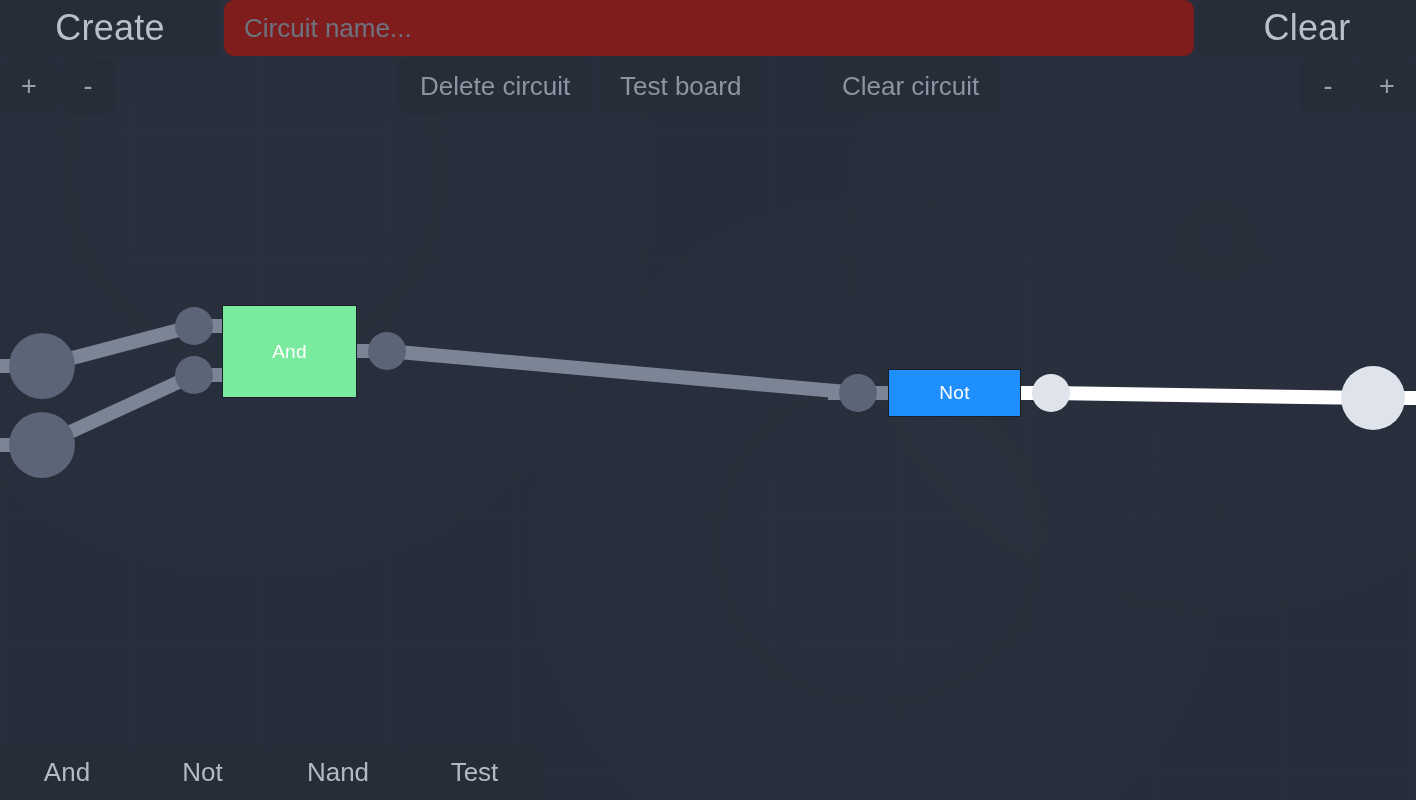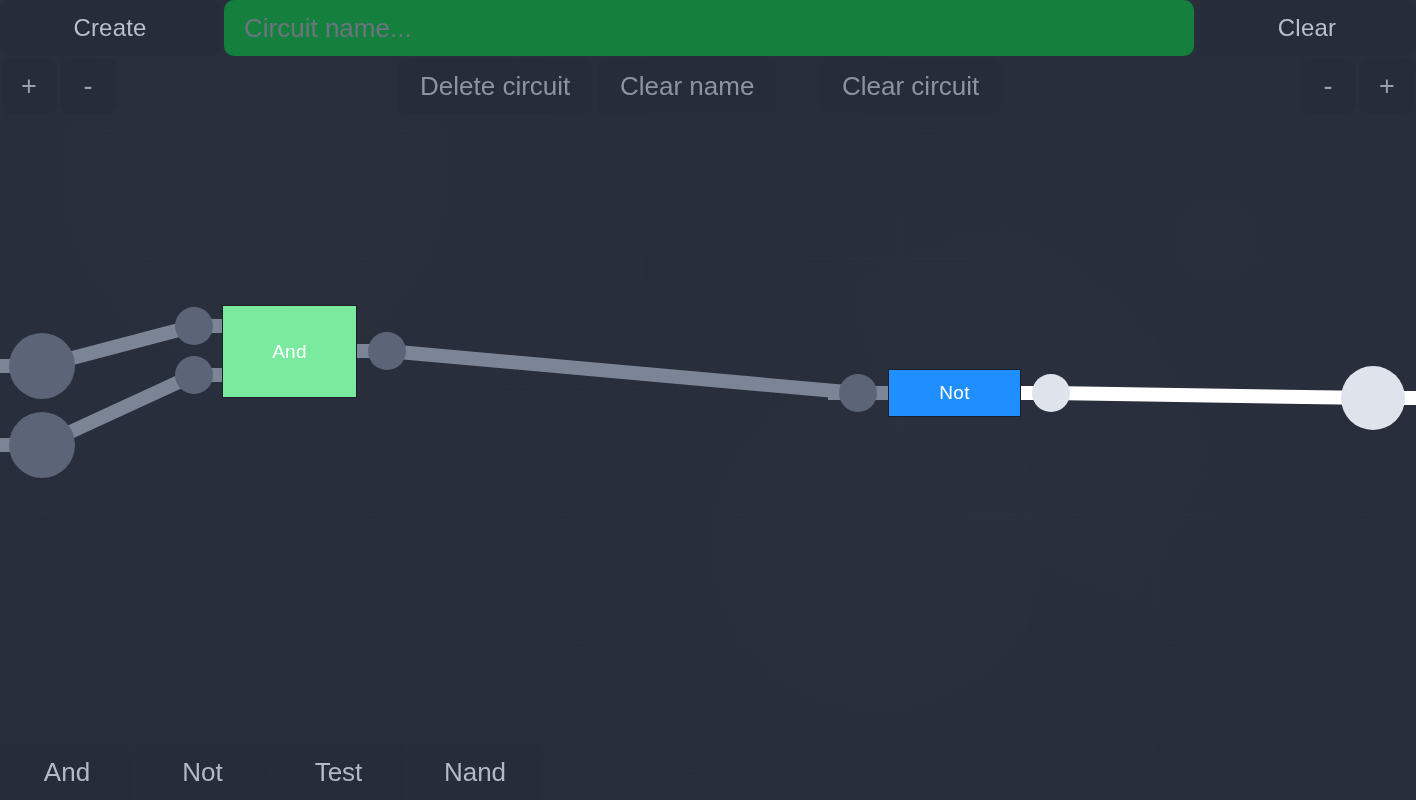--- a/index.html
+++ b/index.html
@@ -65,35 +65,35 @@
     display: flex;
     align-items: flex-start;
   }
   .tb-btn {
     height: 56px;
     background: #262c38;
     border: none;
     border-radius: 10px;
     color: #b9bfcb;
     font-family: "Liberation Sans", sans-serif;
-    font-size: 24px;
+    font-size: 36px;
     font-weight: 300;
     letter-spacing: 0.2px;
     display: flex;
     align-items: center;
     justify-content: center;
     cursor: pointer;
   }
   #create-btn { width: 220px; margin-left: 0px; }
   #name-input {
     flex: 1;
     height: 56px;
     margin-left: 4px;
     margin-right: 4px;
-    background: #15803d;
+    background: #7f1d1d;
     border: none;
     border-radius: 10px;
     color: #c3c9d4;
     font-family: "Liberation Sans", sans-serif;
     font-size: 26px;
     font-weight: 300;
     padding: 12px 20px;
     outline: none;
   }
   #name-input::placeholder { color: #6d7480; font-weight: 300; }
@@ -210,27 +210,27 @@
     <button class="tb-btn" id="create-btn">Create</button>
     <input id="name-input" type="text" placeholder="Circuit name..." style="">
     <button class="tb-btn" id="menu-btn">Clear</button>
   </div>
 
   <div class="row2">
     <button class="sq-btn" style="left:1px;">+</button>
     <button class="sq-btn" style="left:60px;">-</button>
 
     <button class="mid-btn" style="left:398px;">Delete circuit</button>
-    <button class="mid-btn" style="left:598px;">Clear name</button>
+    <button class="mid-btn" style="left:598px;">Test board</button>
     <button class="mid-btn" style="left:820px;">Clear circuit</button>
 
     <button class="sq-btn" style="left:1300px;">-</button>
     <button class="sq-btn" style="left:1359px;">+</button>
   </div>
 
   <div class="palette" id="palette">
       <button class="pal-btn" style="width: 134px;">And</button>
       <button class="pal-btn" style="width: 133px;">Not</button>
+      <button class="pal-btn" style="width: 134px;">Nand</button>
       <button class="pal-btn" style="width: 135px;">Test</button>
-      <button class="pal-btn" style="width: 134px;">Nand</button>
     </div>
 
 </div>
 
 </body></html>

